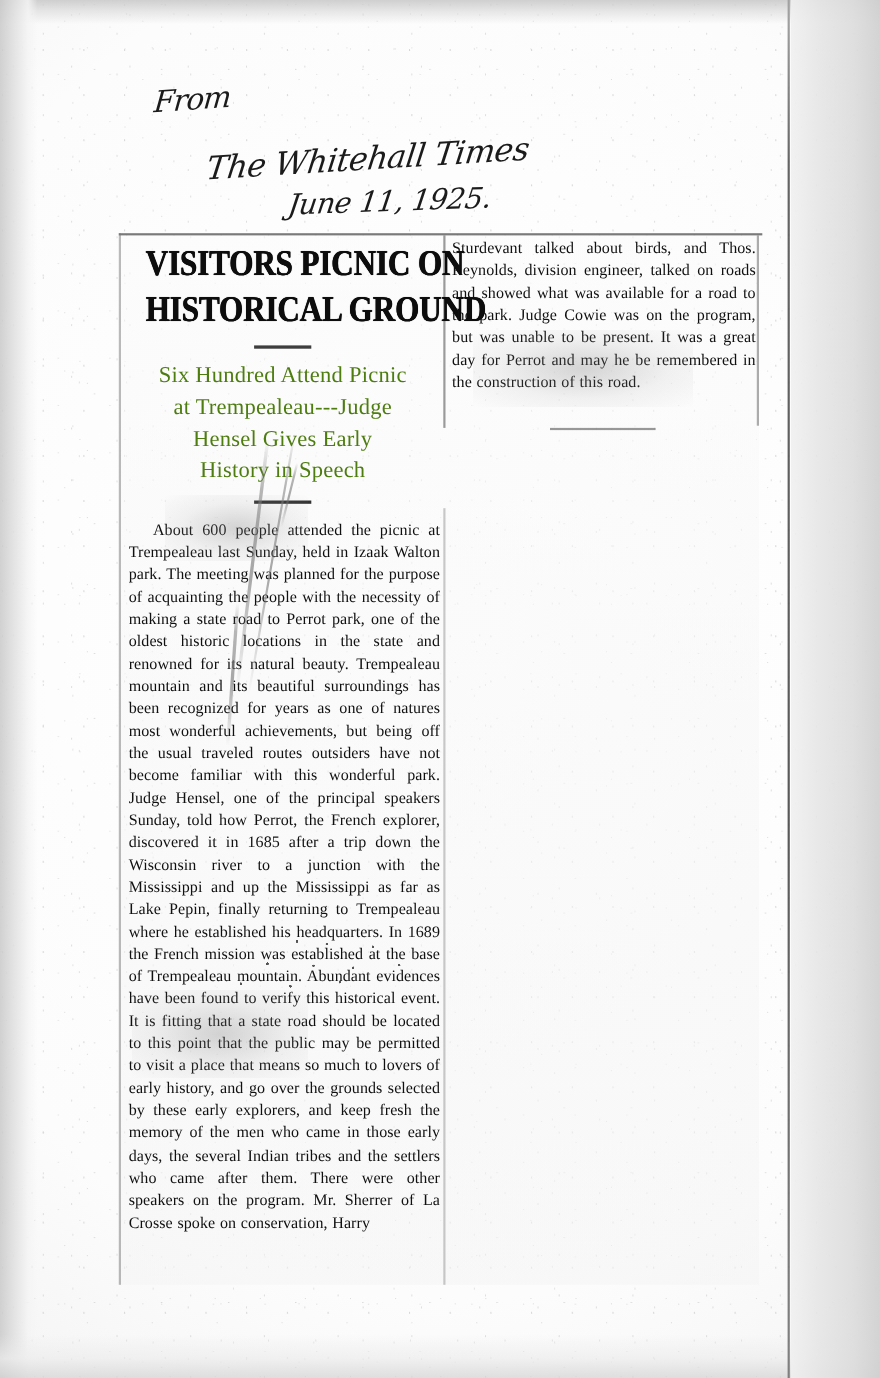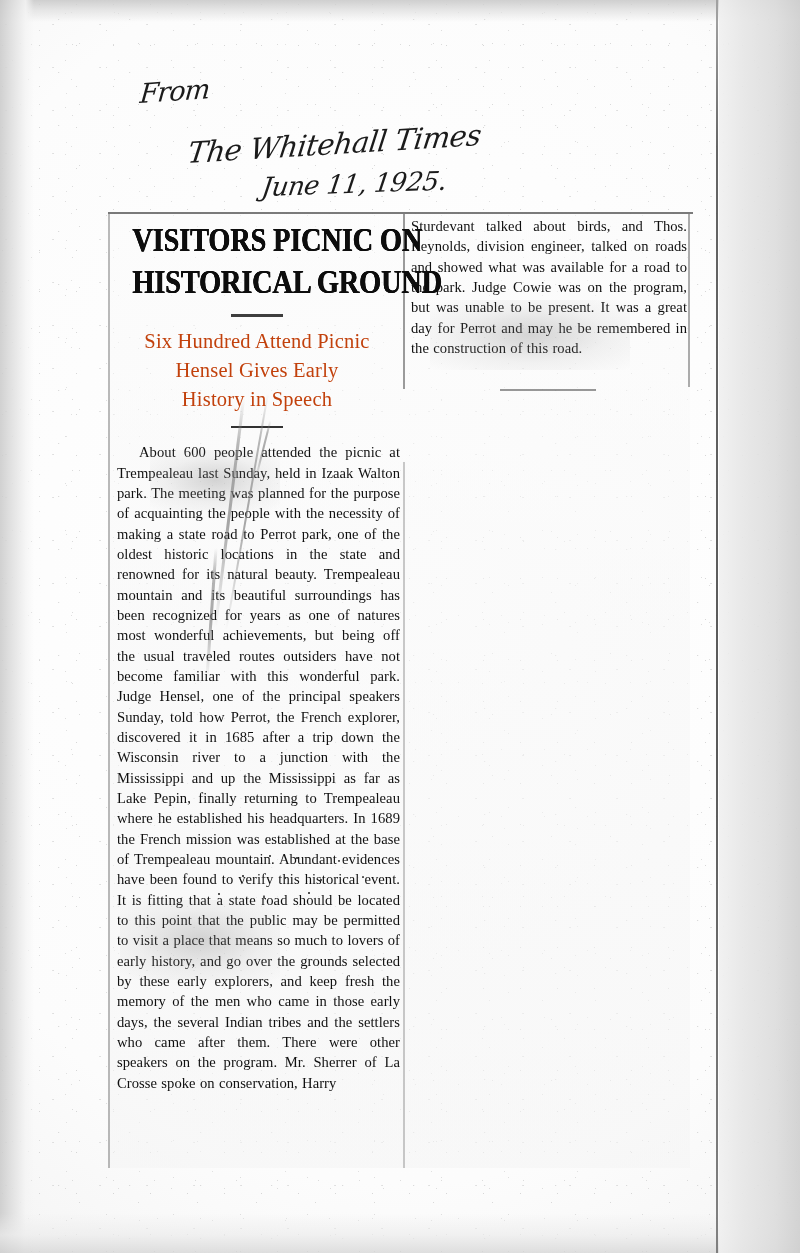--- a/index.html
+++ b/index.html
@@ -154,21 +154,21 @@
     width: 52px; height: 2.5px;
     background: #1c1c1c;
     margin: 11px auto 10px auto;
     opacity: .85;
   }
   .subhead {
     font-family: "Liberation Serif", serif;
     font-size: 20.5px;
     line-height: 1.42;
     text-align: center;
-    color: #c2410c;
+    color: #4d7c0f;
     letter-spacing: 0.2px;
   }
   .subhead .sh-line { display: block; white-space: nowrap; }
 
   .divider-rule-2 {
     width: 52px; height: 2.5px;
     background: #1c1c1c;
     margin: 12px auto 0 auto;
     opacity: .9;
   }
@@ -273,20 +273,21 @@
 
       <div class="headline">
         <span class="hl-line">VISITORS PICNIC ON</span>
         <span class="hl-line">HISTORICAL GROUND</span>
       </div>
 
       <div class="divider-rule"></div>
 
       <div class="subhead">
         <span class="sh-line">Six Hundred Attend Picnic</span>
+        <span class="sh-line">at Trempealeau---Judge</span>
         <span class="sh-line">Hensel Gives Early</span>
         <span class="sh-line">History in Speech</span>
       </div>
 
       <div class="divider-rule-2"></div>
 
       <div class="body-text">
         <p>About 600 people attended the picnic at Trempealeau last Sunday, held in Izaak Walton park. The meeting was planned for the purpose of acquainting the people with the necessity of making a state road to Perrot park, one of the oldest historic locations in the state and renowned for its natural beauty. Trempealeau mountain and its beautiful surroundings has been recognized for years as one of natures most wonderful achievements, but being off the usual traveled routes outsiders have not become familiar with this wonderful park. Judge Hensel, one of the principal speakers Sunday, told how Perrot, the French explorer, discovered it in 1685 after a trip down the Wisconsin river to a junction with the Mississippi and up the Mississippi as far as Lake Pepin, finally returning to Trempealeau where he established his headquarters. In 1689 the French mission was established at the base of Trempealeau mountain. Abundant evidences have been found to verify this historical event. It is fitting that a state road should be located to this point that the public may be permitted to visit a place that means so much to lovers of early history, and go over the grounds selected by these early explorers, and keep fresh the memory of the men who came in those early days, the several Indian tribes and the settlers who came after them. There were other speakers on the program. Mr. Sherrer of La Crosse spoke on conservation, Harry</p>
       </div>
     </div>

